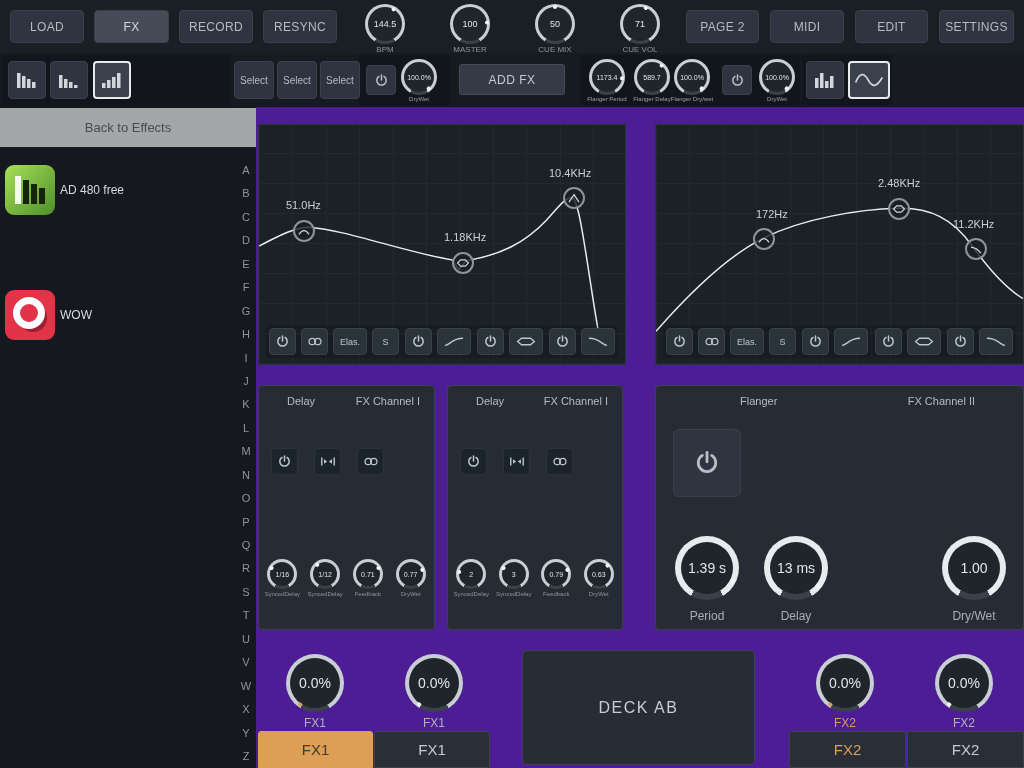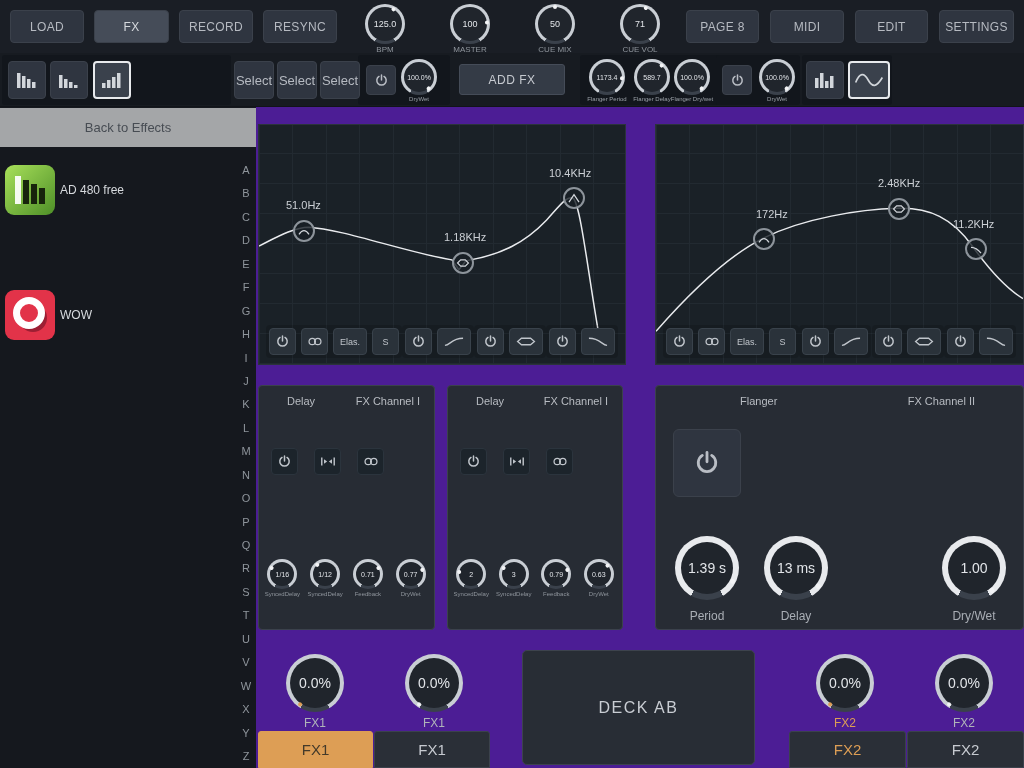--- a/index.html
+++ b/index.html
@@ -30,21 +30,21 @@
   .r64 .dot{width:5px;height:5px;left:calc(50% - 2.5px);transform-origin:2.5px 31px;}
   .v6{font-size:7px;} .v7{font-size:7px;} .v9{font-size:9px;} .v11{font-size:14px;}
 
   
   .toolbar2{position:absolute;top:53px;left:0;width:1024px;height:54px;background:#171b21;border-bottom:1px solid #111419;}
   .tgroup{position:absolute;top:2px;height:50px;background:#12161c;border-radius:3px;}
   .icon-btn{position:absolute;top:8px;width:38px;height:38px;background:#2f3540;border:1px solid #3b414b;border-radius:4px;
             display:flex;align-items:center;justify-content:center;color:#d2d6db;}
   .icon-btn.selected{border:2px solid #e8eaed;background:#3a414c;}
   .sel-btn{position:absolute;top:8px;width:40px;height:38px;background:#2f3540;border:1px solid #3b414b;border-radius:4px;
-           color:#b6bac1;font-size:13px;}
+           color:#b6bac1;font-size:10px;}
   .pw-btn{position:absolute;top:12px;width:30px;height:30px;background:#2f3540;border:1px solid #3b414b;border-radius:4px;
           color:#b9bdc4;display:flex;align-items:center;justify-content:center;}
   .addfx-btn{position:absolute;left:459px;top:11px;width:106px;height:31px;background:#343b46;border:1px solid #454c58;
           border-radius:3px;color:#c6cad0;font-size:12px;letter-spacing:.5px;}
   .sknob{position:absolute;top:6px;width:36px;}
   .slabel{margin-top:1px;font-size:6px;color:#9aa0a7;text-align:center;white-space:nowrap;width:48px;margin-left:-6px;}
   .bars rect{fill:currentColor;}
   .bars{width:22px;height:20px;}
   .sine{width:30px;height:18px;} .sine path{stroke:currentColor;stroke-width:2;fill:none;}
   .pw{width:15px;height:15px;} .pw path{stroke:currentColor;stroke-width:2.4;fill:none;stroke-linecap:round;}
@@ -113,21 +113,21 @@
 
   <header class="topbar">
     <button class="tb-btn" style="left:10px;width:74px">LOAD</button>
     <button class="tb-btn active" style="left:94px;width:75px">FX</button>
     <button class="tb-btn" style="left:179px;width:74px">RECORD</button>
     <button class="tb-btn" style="left:263px;width:74px">RESYNC</button>
 
     <div class="tknob" style="left:365px">
       <div class="ring r40" style="--dot:30deg">
           <div class="face">
-            <span class="v9">125.0</span>
+            <span class="v9">144.5</span>
           </div>
           <i class="dot"></i>
         </div>
       <div class="klabel">BPM</div>
     </div>
     <div class="tknob" style="left:450px">
       <div class="ring r40" style="--dot:85deg">
           <div class="face">
             <span class="v9">100</span>
           </div>
@@ -147,21 +147,21 @@
     <div class="tknob" style="left:620px">
       <div class="ring r40" style="--dot:20deg">
           <div class="face">
             <span class="v9">71</span>
           </div>
           <i class="dot"></i>
         </div>
       <div class="klabel">CUE VOL</div>
     </div>
 
-    <button class="tb-btn" style="left:686px;width:73px">PAGE 8</button>
+    <button class="tb-btn" style="left:686px;width:73px">PAGE 2</button>
     <button class="tb-btn" style="left:770px;width:74px">MIDI</button>
     <button class="tb-btn" style="left:855px;width:73px">EDIT</button>
     <button class="tb-btn" style="left:939px;width:75px">SETTINGS</button>
   </header>
 
   <div class="toolbar2">
     <div class="tgroup" style="left:2px;width:229px"></div>
     <div class="tgroup" style="left:358px;width:92px"></div>
     <div class="tgroup" style="left:580px;width:140px"></div>
     <div class="tgroup" style="left:716px;width:84px"></div>

